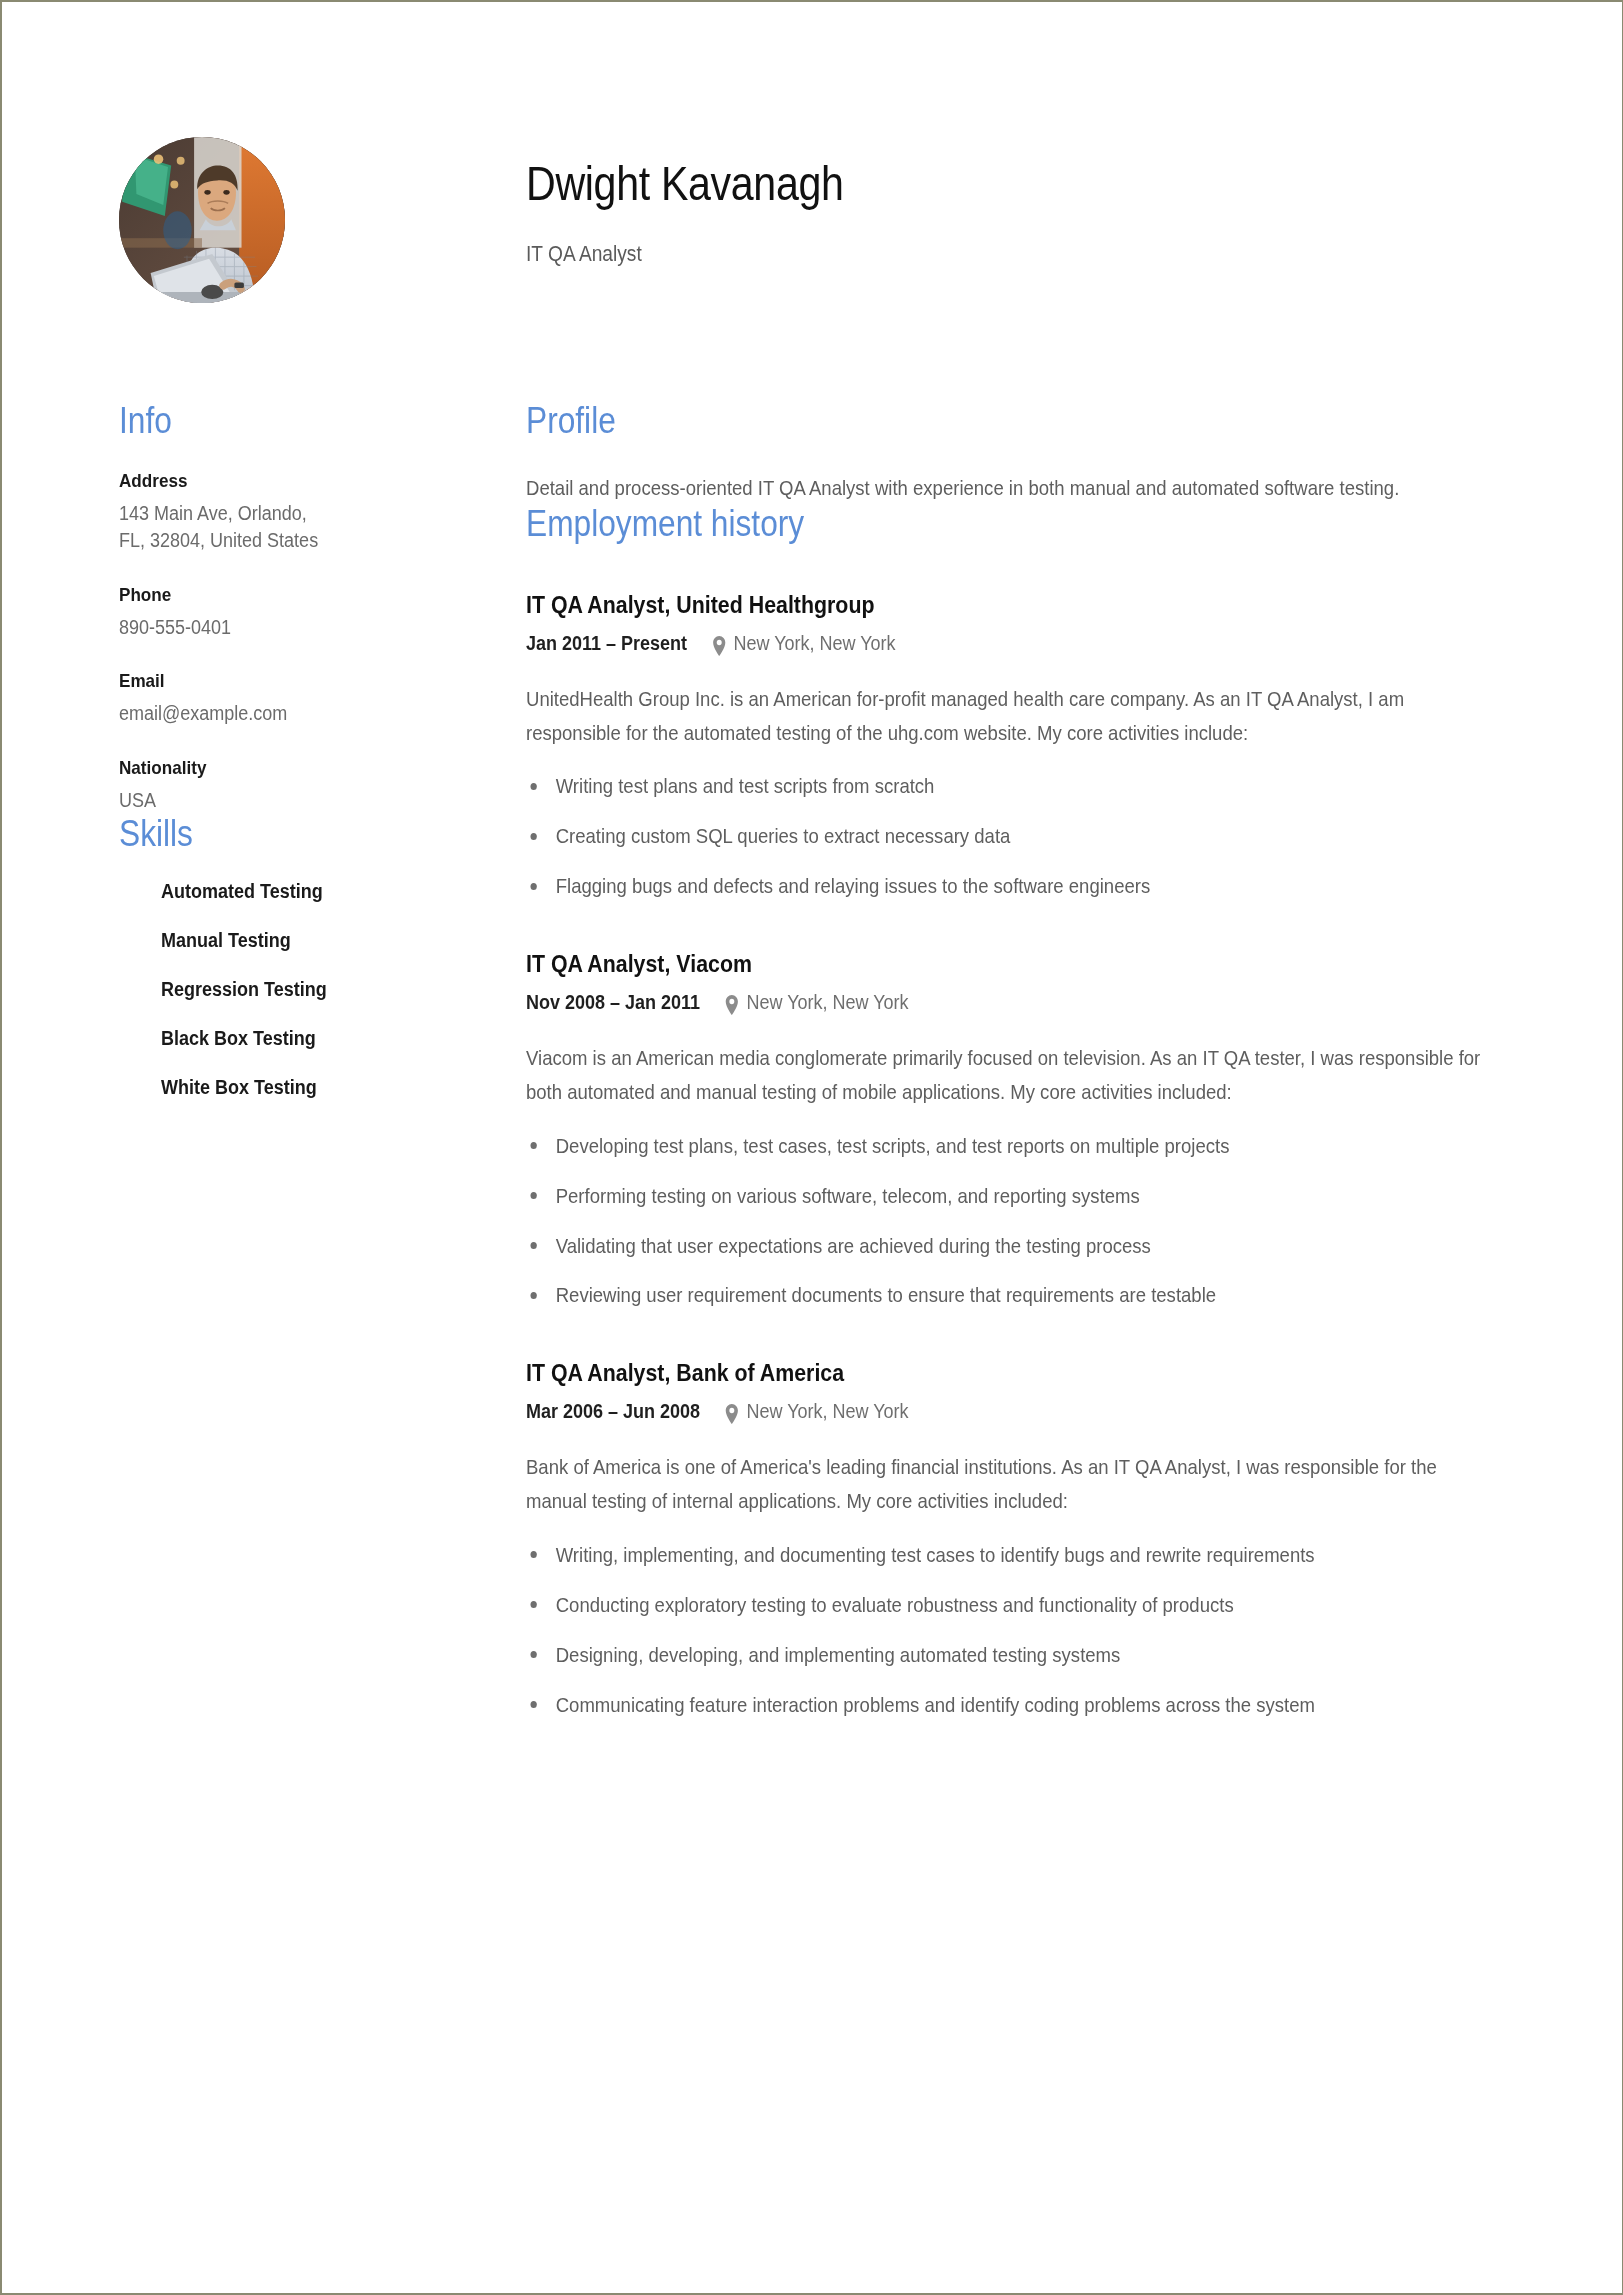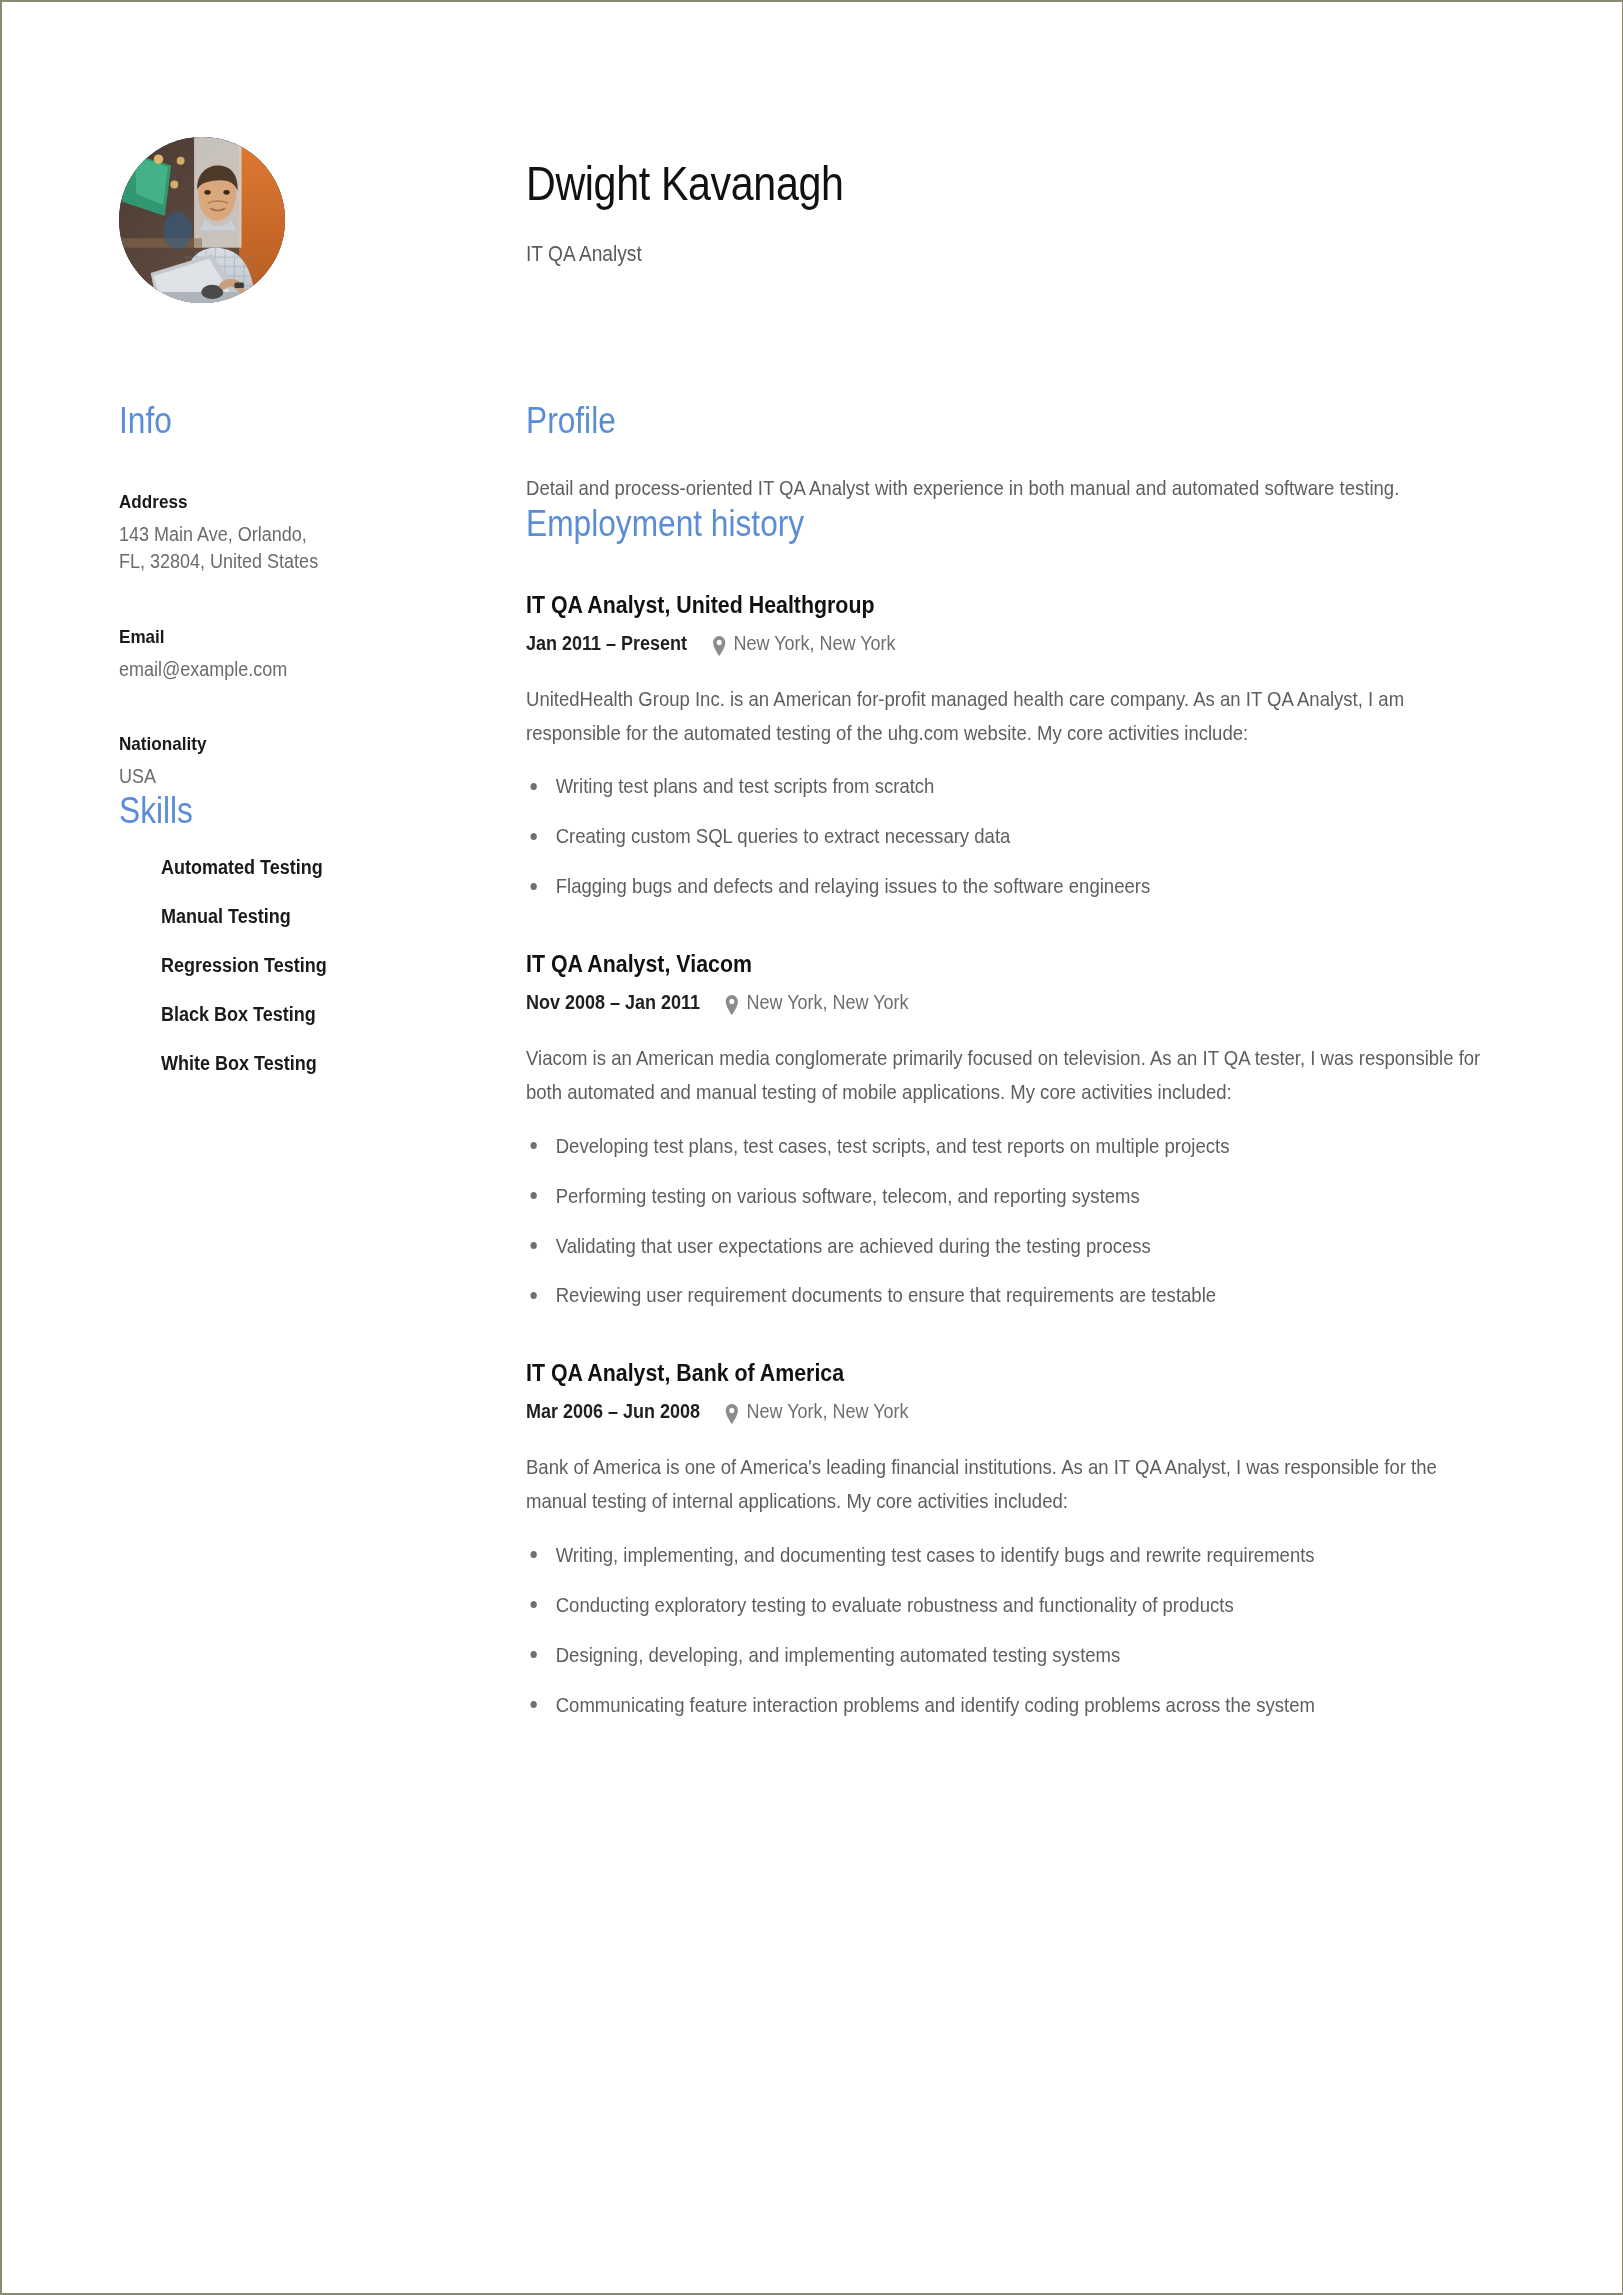--- a/index.html
+++ b/index.html
@@ -90,21 +90,21 @@
     font-size: 36px;
     font-weight: 400;
     color: #5b8dd6;
     line-height: 1.1;
     transform: scaleX(0.88);
     transform-origin: left top;
     white-space: nowrap;
   }
 
   
-  .info-block { margin-top: 48px; }
+  .info-block { margin-top: 27px; }
   .info-label {
     font-size: 19px;
     font-weight: 700;
     color: #1a1a1a;
     line-height: 1.35;
     transform: scaleX(0.9);
     transform-origin: left top;
     white-space: nowrap;
   }
   .info-value {
@@ -278,20 +278,24 @@
     <div class="sidebar">
       <h2 class="section">Info</h2>
 
       <div>
         <div class="info-block">
           <div class="info-label">Address</div>
           <div class="info-value">143 Main Ave, Orlando,
 FL, 32804, United States</div>
         </div>
         <div class="info-block">
+          <div class="info-label">Phone</div>
+          <div class="info-value">890-555-0401</div>
+        </div>
+        <div class="info-block">
           <div class="info-label">Email</div>
           <div class="info-value">email@example.com</div>
         </div>
         <div class="info-block">
           <div class="info-label">Nationality</div>
           <div class="info-value">USA</div>
         </div>
       </div>
 
       <h2 class="section skills-heading">Skills</h2>

